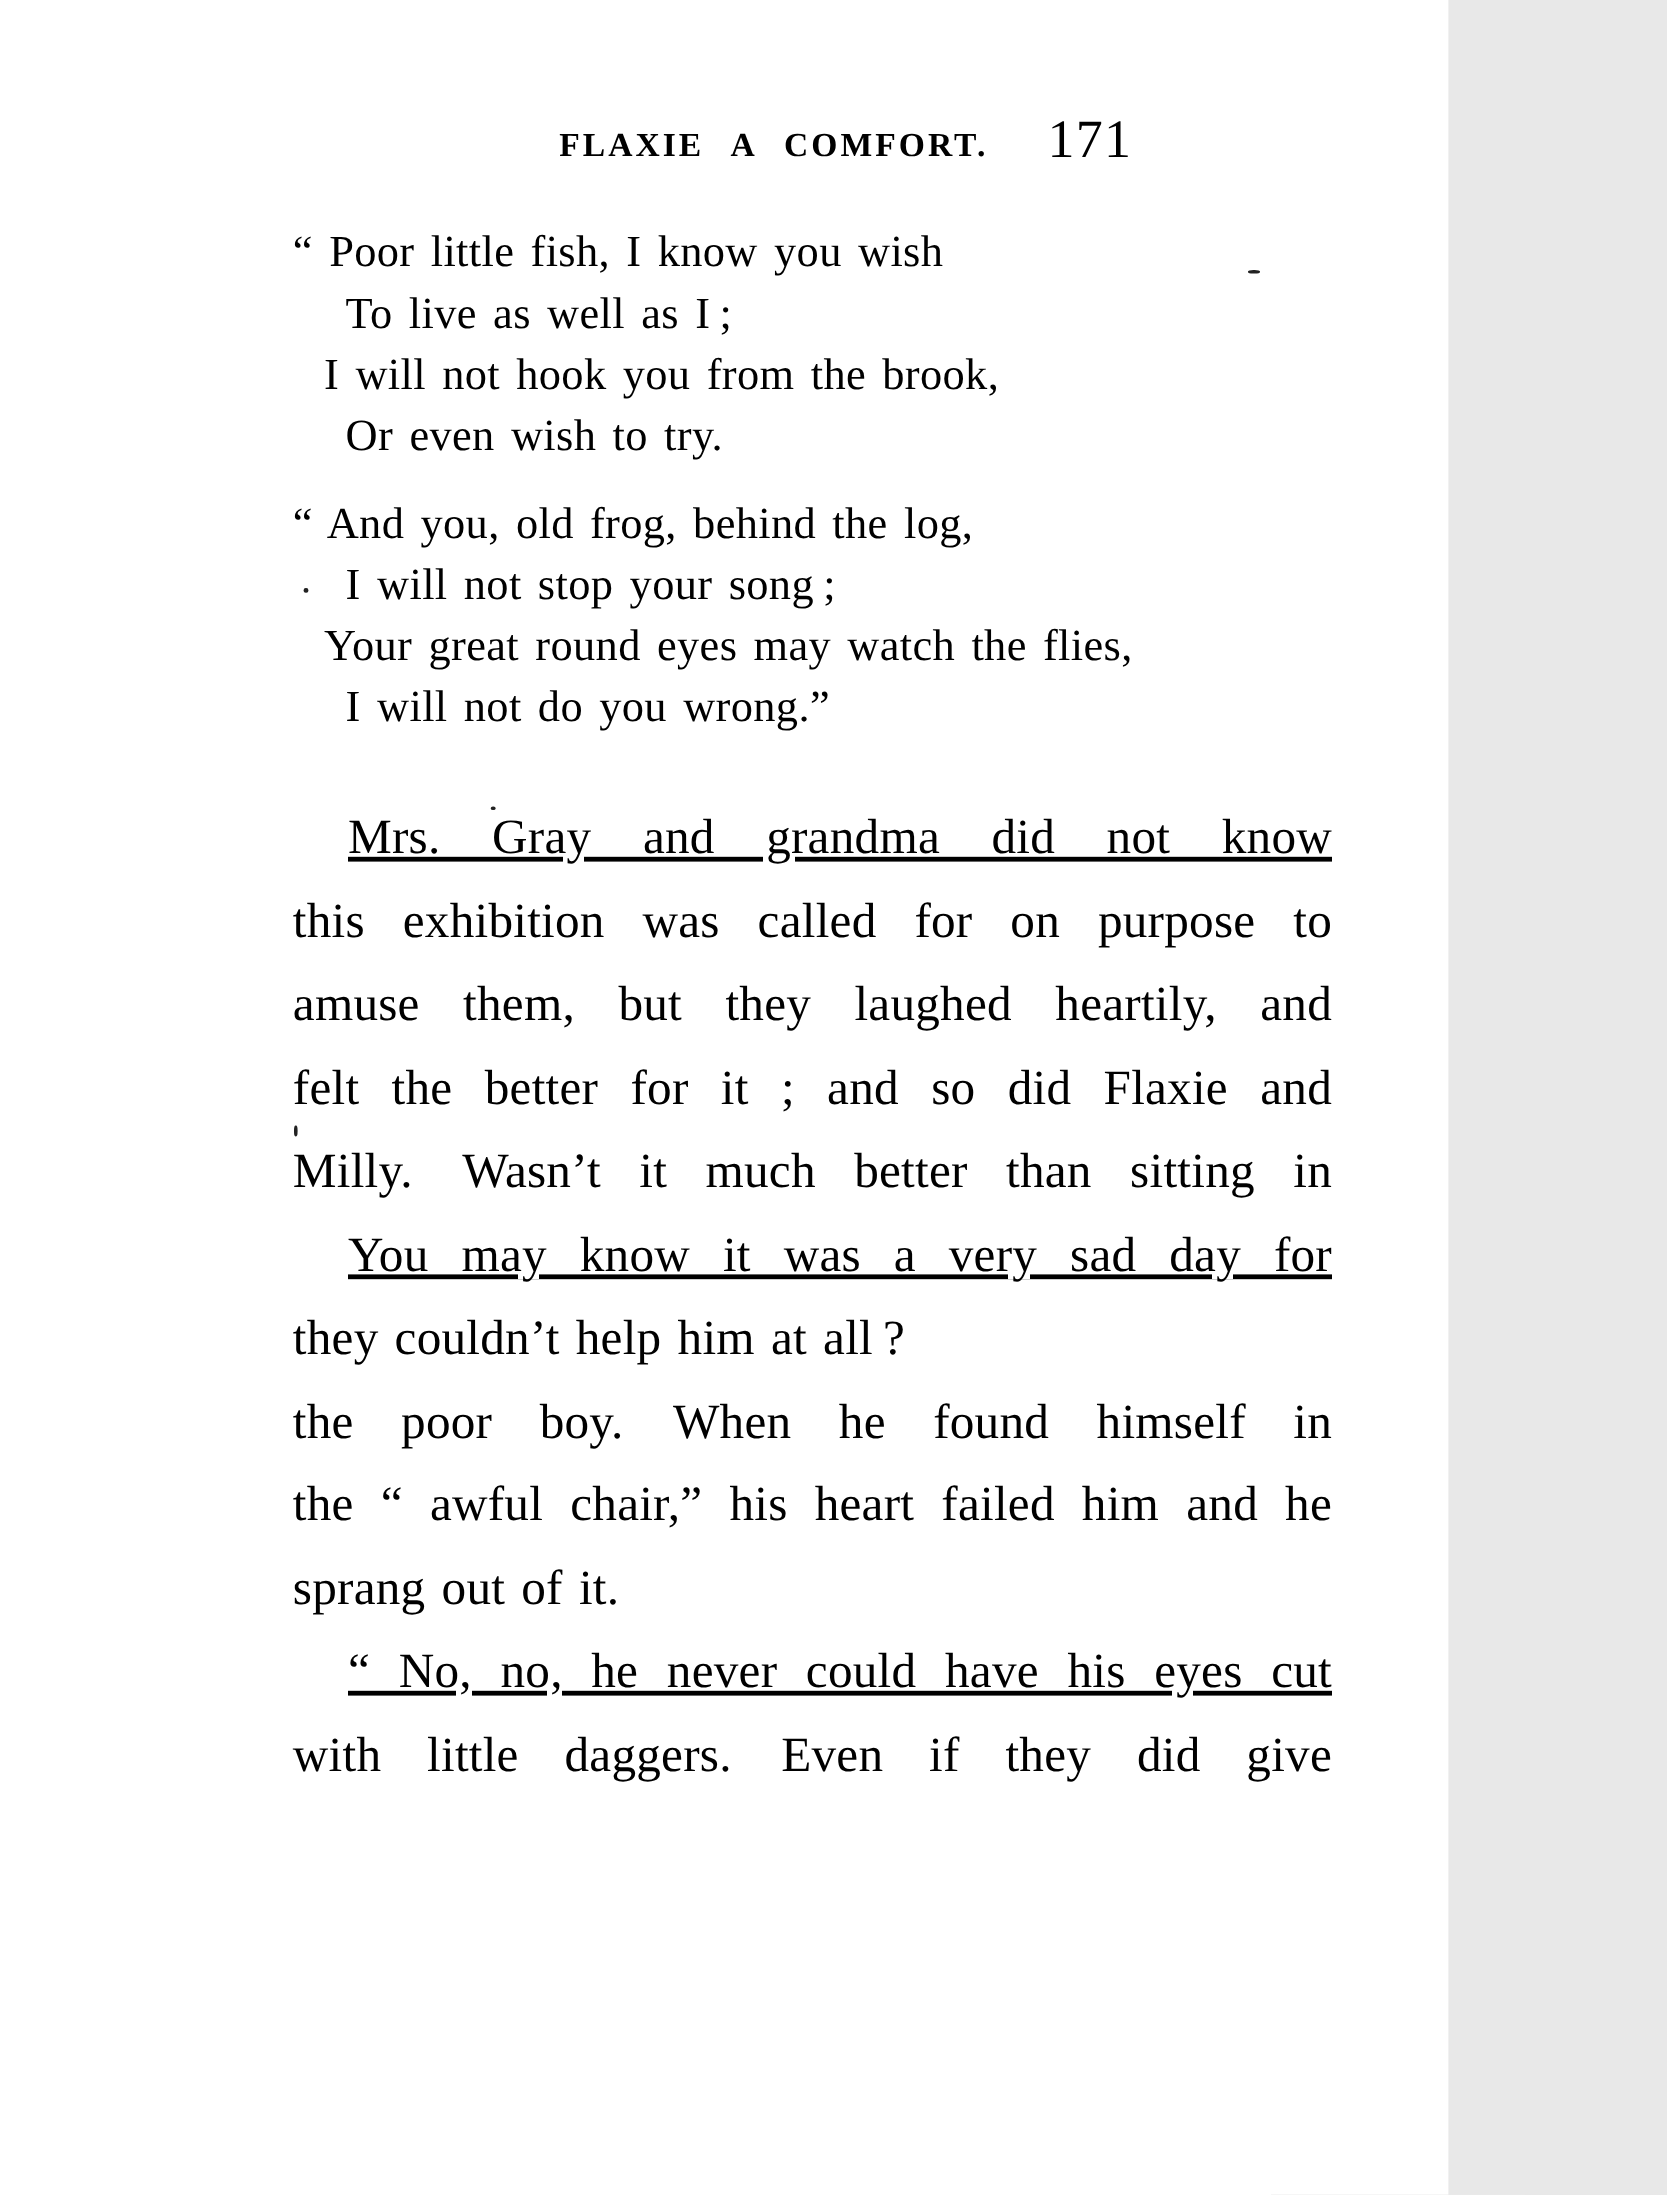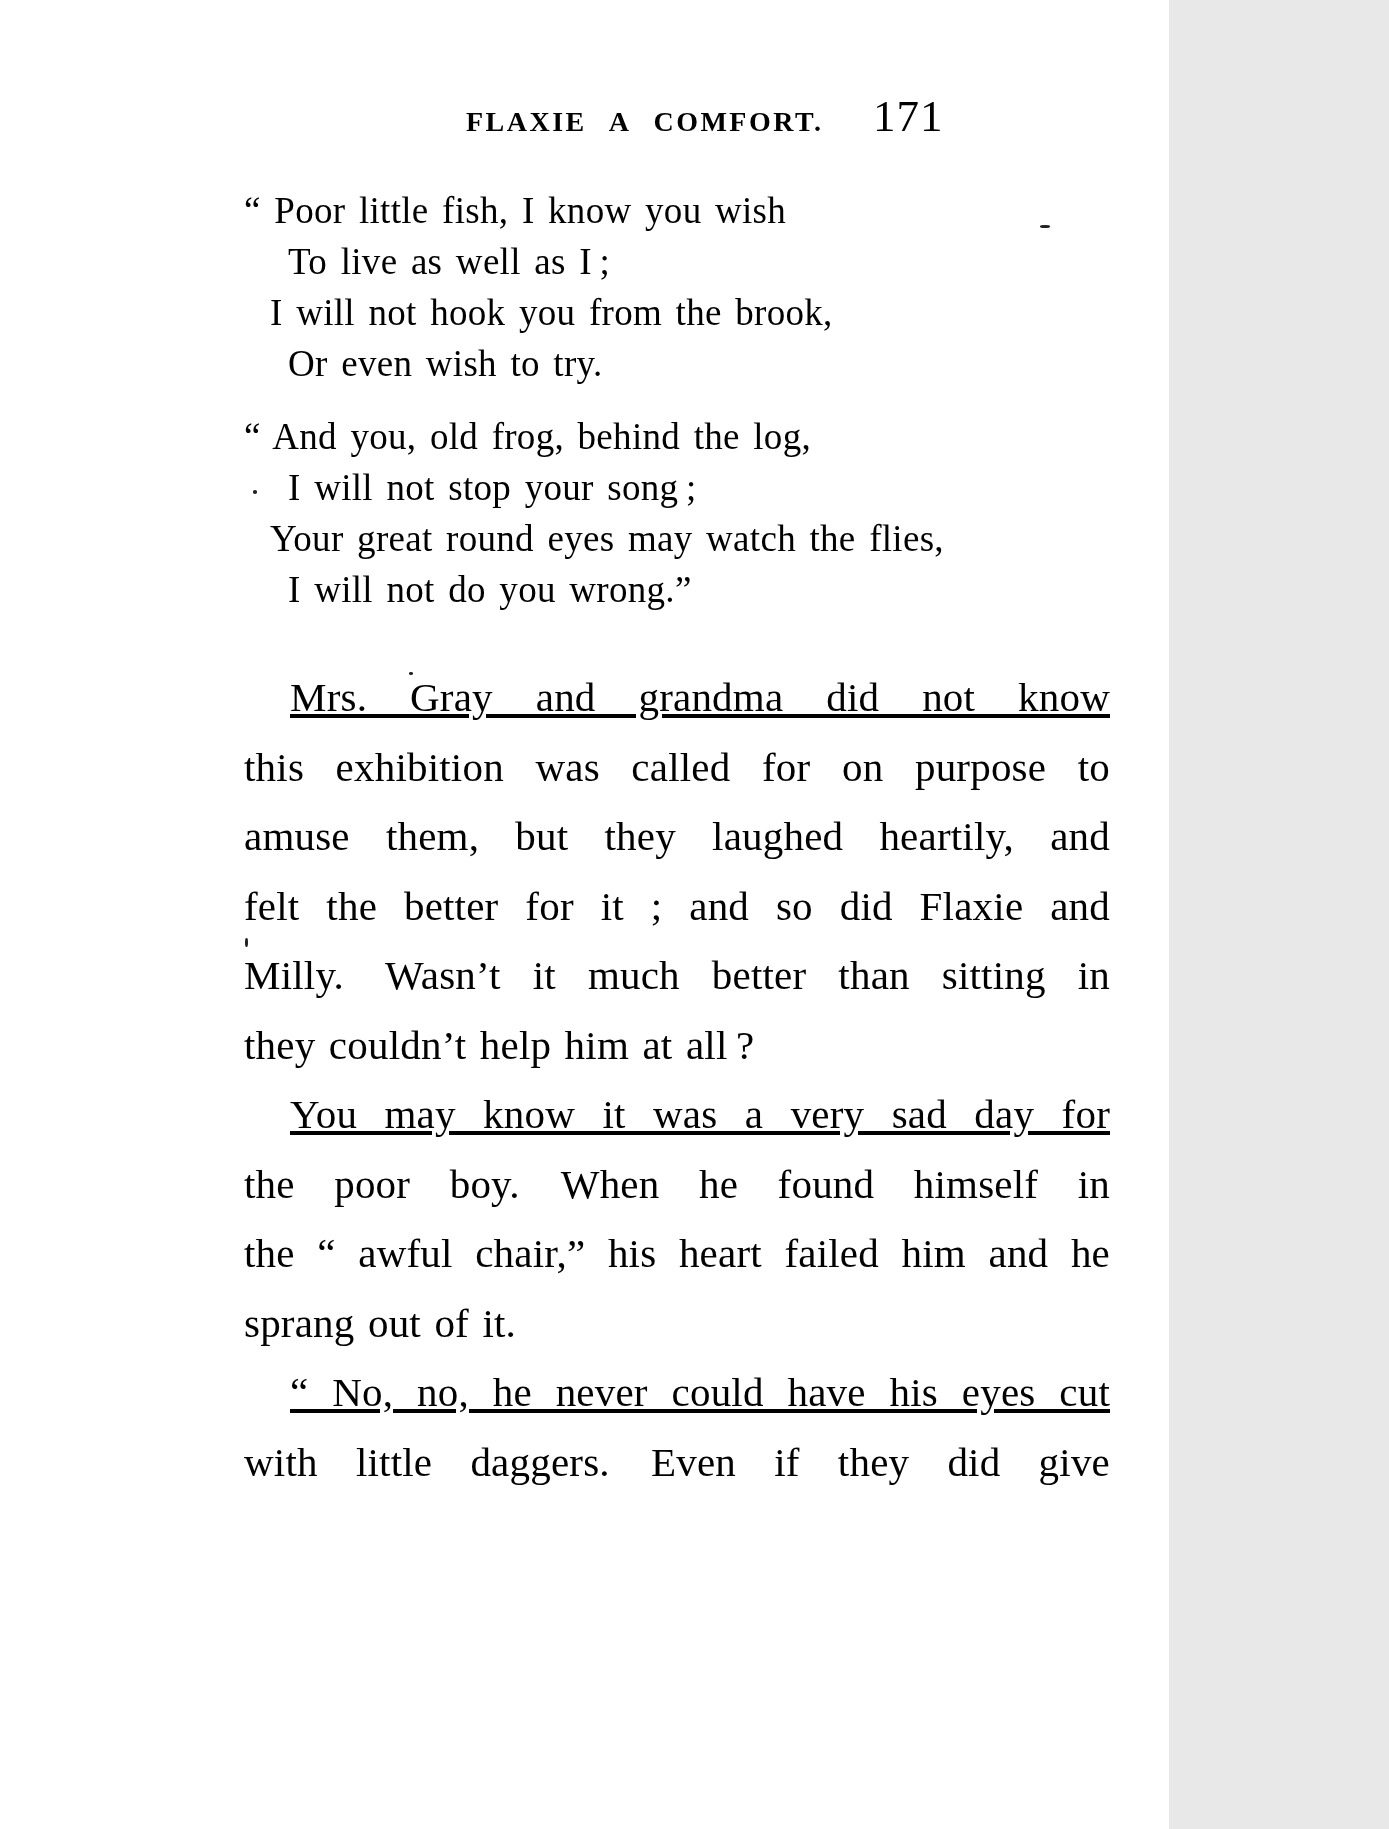--- a/index.html
+++ b/index.html
@@ -4,20 +4,21 @@
 <style>
   html, body { margin: 0; padding: 0; background: #e8e8e8; }
   .page {
     position: relative;
     width: 1169px;
     height: 1829px;
     background: #ffffff;
     overflow: hidden;
     font-family: "Liberation Serif", "DejaVu Serif", serif;
     color: #000;
+    padding-left: 38px;
   }
   .running-head {
     position: absolute;
     left: 466px;
     top: 108px;
     font-size: 28px;
     line-height: 28px;
     letter-spacing: 2.5px;
     word-spacing: 14px;
     font-weight: bold;
@@ -92,22 +93,22 @@
         <div class="poem-line pind-2">I will not do you wrong.”</div>
       </div>
     </div>
 
   <div class="body-copy">
       <div class="body-line indent">Mrs. Gray and grandma did not know</div>
       <div class="body-line">this exhibition was called for on purpose to</div>
       <div class="body-line">amuse them, but they laughed heartily, and</div>
       <div class="body-line">felt the better for it ; and so did Flaxie and</div>
       <div class="body-line">Milly. Wasn’t it much better than sitting in</div>
+      <div class="body-line indent">You may know it was a very sad day for</div>
       <div class="body-line short">they couldn’t help him at all ?</div>
-      <div class="body-line indent">You may know it was a very sad day for</div>
       <div class="body-line">the poor boy. When he found himself in</div>
       <div class="body-line">the “ awful chair,” his heart failed him and he</div>
       <div class="body-line short">sprang out of it.</div>
       <div class="body-line indent">“ No, no, he never could have his eyes cut</div>
       <div class="body-line">with little daggers. Even if they did give</div>
     </div>
 <span class="speck" style="left: 1040px; top: 225px; width: 10px; height: 3px;"></span>
     <span class="speck" style="left: 253px; top: 490px; width: 4px; height: 4px;"></span>
     <span class="speck" style="left: 409px; top: 672px; width: 4px; height: 3px;"></span>
     <span class="speck" style="left: 245px; top: 938px; width: 3px; height: 9px;"></span>

